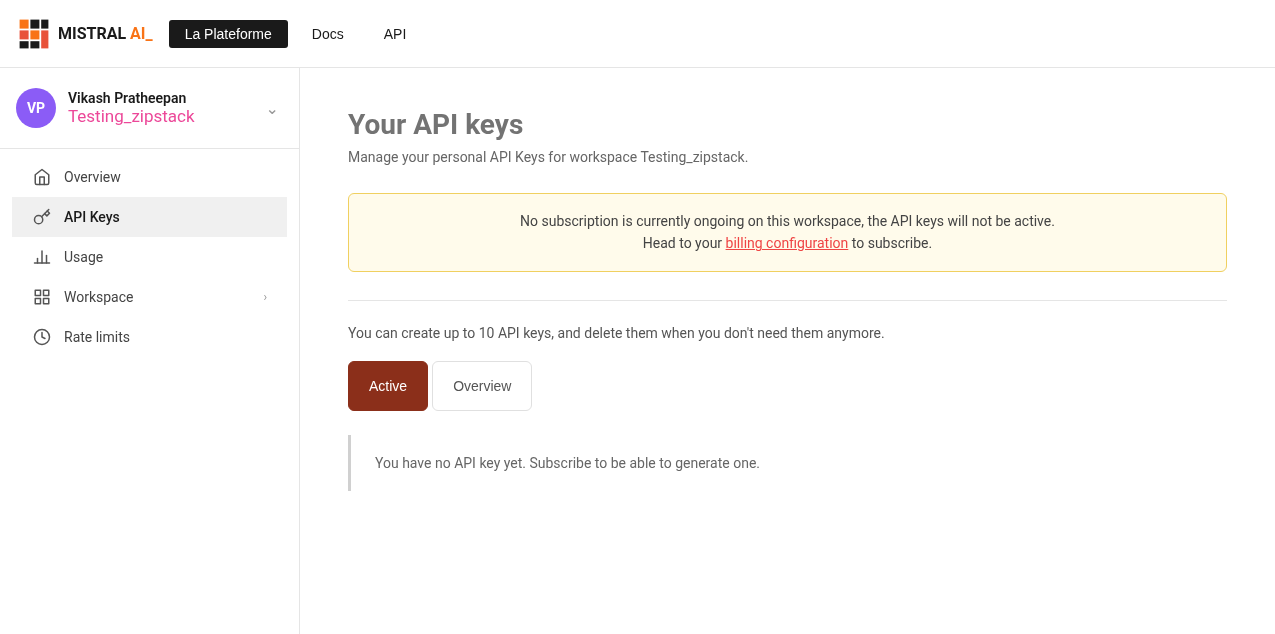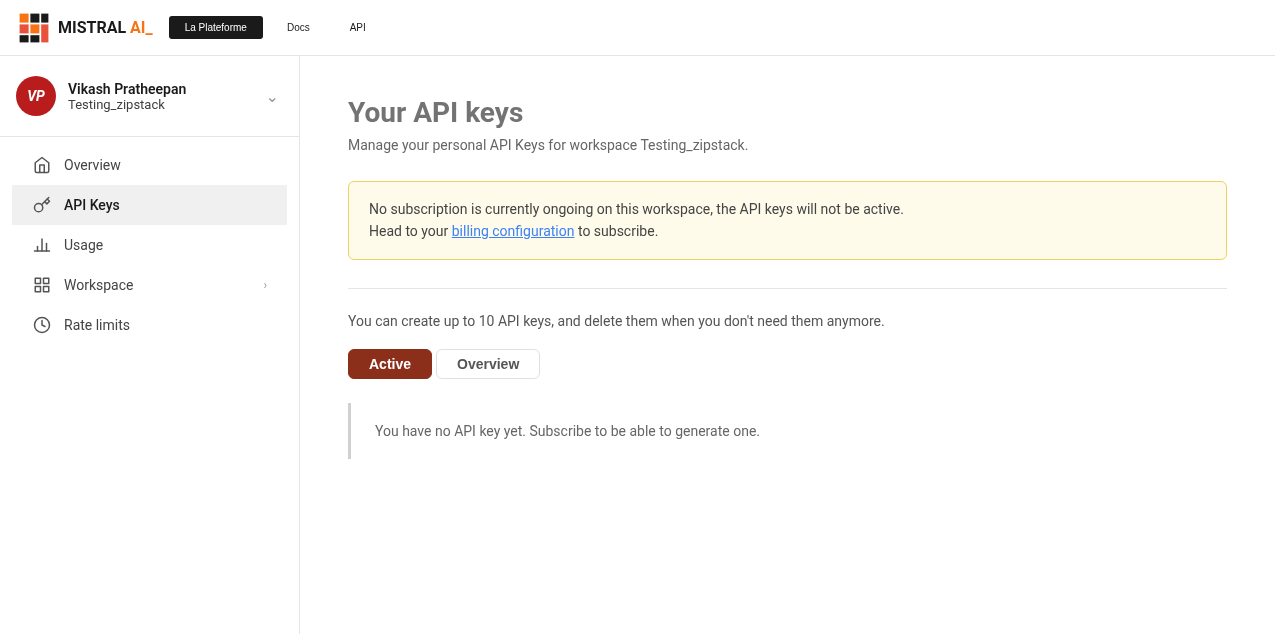--- a/index.html
+++ b/index.html
@@ -2,39 +2,39 @@
 <html><head>
   <meta charset="utf-8">
   <style>
     * { box-sizing: border-box; margin: 0; padding: 0; }
     body { font-family: -apple-system, BlinkMacSystemFont, 'Segoe UI', Roboto, sans-serif; background: #fff; color: #1a1a1a; }
 
     
     .top-nav {
       display: flex;
       align-items: center;
-      height: 56px;
+      height: 68px;
       border-bottom: 1px solid #e5e5e5;
       padding: 0 16px;
       gap: 8px;
     }
     .logo-area {
       display: flex;
       align-items: center;
       margin-right: 8px;
     }
     .logo-svg { width: 36px; height: 36px; }
     .logo-text { font-weight: 700; font-size: 16px; margin-left: 6px; color: #1a1a1a; }
     .logo-underscore { color: #f97316; }
     .nav-btn {
       padding: 6px 16px;
       border-radius: 3px;
       border: none;
       cursor: pointer;
-      font-size: 10px;
+      font-size: 14px;
       font-weight: 500;
       background: transparent;
       color: #1a1a1a;
     }
     .nav-btn.active {
       background: #1a1a1a;
       color: #fff;
     }
 
     
@@ -55,33 +55,32 @@
       display: flex;
       align-items: center;
       padding: 20px 16px;
       border-bottom: 1px solid #e5e5e5;
       gap: 12px;
     }
     .avatar {
       width: 40px;
       height: 40px;
       border-radius: 50%;
-      background: #b91c1c;
+      background: #8b5cf6;
       color: #fff;
       display: flex;
       align-items: center;
       justify-content: center;
       font-weight: 700;
       font-size: 14px;
       flex-shrink: 0;
-      font-style: italic;
     }
     .user-info { flex: 1; }
     .user-name { font-weight: 600; font-size: 14px; color: #1a1a1a; }
-    .user-workspace { font-size: 13px; color: #404040; }
+    .user-workspace { font-size: 17px; color: #ec4899; }
     .chevron-btn {
       background: none;
       border: none;
       cursor: pointer;
       color: #999;
       font-size: 16px;
       padding: 4px;
     }
     .nav-items { display: flex; flex-direction: column; padding: 8px 12px; }
     .nav-item {
@@ -116,40 +115,41 @@
     
     .warning-banner {
       background: #fffbeb;
       border: 1px solid #f0d060;
       border-radius: 6px;
       padding: 16px 20px;
       margin-bottom: 28px;
       font-size: 14px;
       color: #444;
       line-height: 1.6;
+      text-align: center;
     }
     .warning-banner a {
-      color: #3b82f6;
+      color: #ef4444;
       text-decoration: underline;
       cursor: pointer;
     }
 
     .divider { border: none; border-top: 1px solid #e5e5e5; margin-bottom: 24px; }
 
     .info-text { font-size: 14px; color: #555; margin-bottom: 20px; }
 
     
     .tab-group { display: flex; gap: 4px; margin-bottom: 24px; }
     .tab-btn {
-      padding: 6px 20px;
+      padding: 16px 20px;
       border-radius: 6px;
       border: 1px solid #e0e0e0;
       cursor: pointer;
       font-size: 14px;
-      font-weight: 700;
+      font-weight: 400;
       background: #fff;
       color: #555;
     }
     .tab-btn.active {
       background: #8b2f1a;
       color: #fff;
       border-color: #8b2f1a;
     }
 
     

